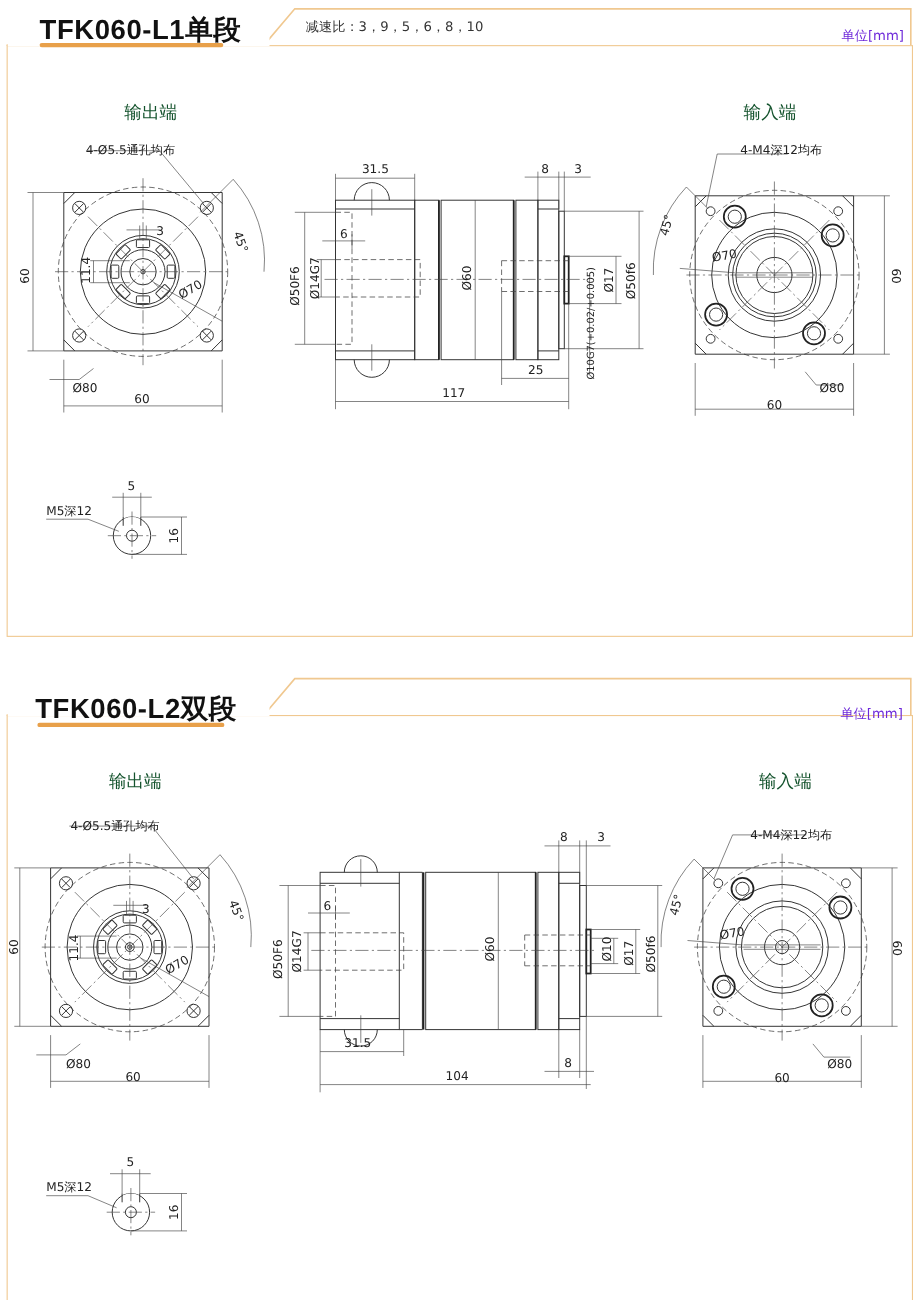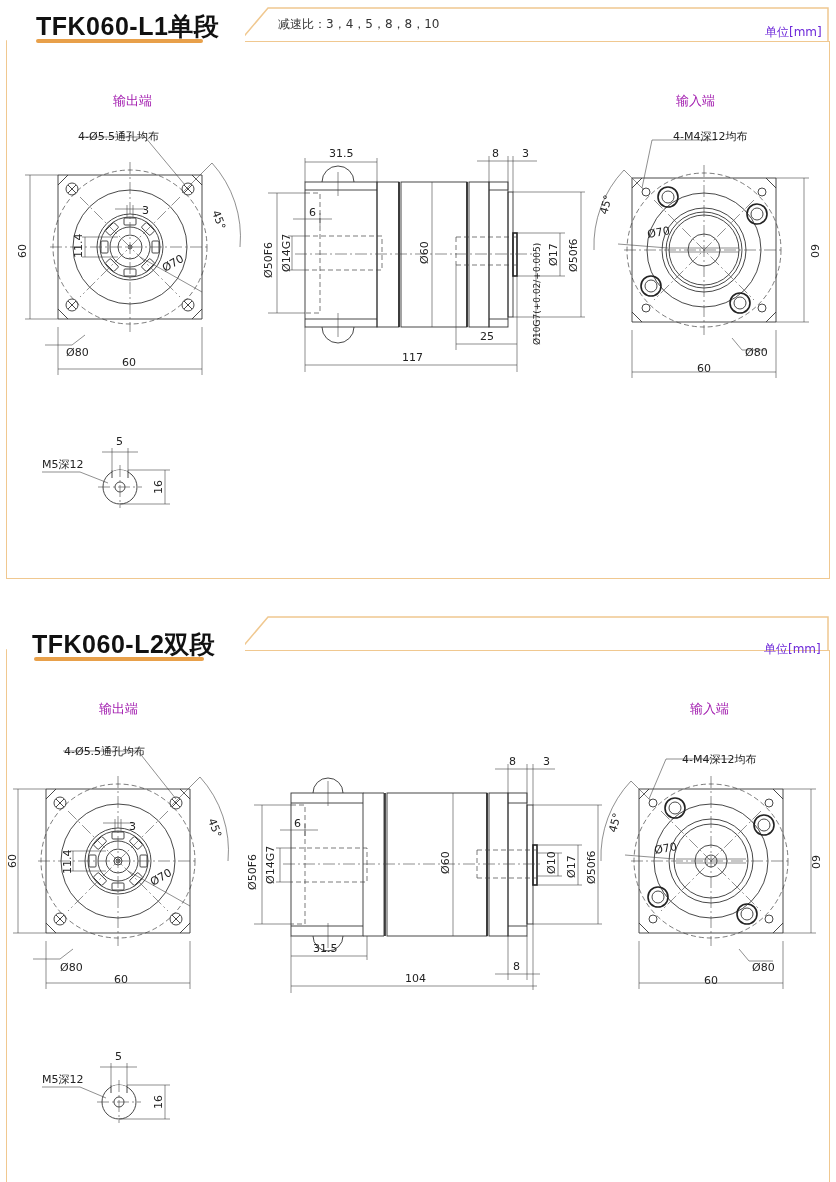--- a/index.html
+++ b/index.html
@@ -3,21 +3,21 @@
 <meta charset="utf-8">
 <style>
   html,body{margin:0;padding:0;background:#ffffff;}
   body{width:836px;height:1182px;position:relative;overflow:hidden;font-family:"DejaVu Sans","Liberation Sans",sans-serif;color:#222;}
   .section{position:absolute;left:0;width:828px;}
   .panel{position:absolute;border:1.5px solid #f0c890;background:#fff;}
   .title{position:absolute;font-family:"Liberation Sans","DejaVu Sans",sans-serif;font-weight:bold;font-size:25px;color:#111;letter-spacing:0.5px;}
   .title-underline{position:absolute;height:4px;background:#e8a04a;border-radius:2px;}
   .ratio{position:absolute;font-size:12px;color:#333;}
   .unit{position:absolute;font-size:12px;color:#6d28d9;}
-  .view-label{position:absolute;font-size:13px;color:#a21caf;}
+  .view-label{position:absolute;font-size:16px;color:#14532d;}
   svg.draw{position:absolute;left:0;top:0;overflow:visible;}
   svg text{font-family:"DejaVu Sans","Liberation Sans",sans-serif;font-size:11px;fill:#222;}
   .ln{stroke:#333;stroke-width:0.9;fill:none;}
   .thick{stroke:#222;stroke-width:1.6;fill:none;}
   .thin{stroke:#444;stroke-width:0.6;fill:none;}
   .dash{stroke:#444;stroke-width:0.7;fill:none;stroke-dasharray:5 3;}
   .center{stroke:#444;stroke-width:0.6;fill:none;stroke-dasharray:12 3 2 3;}
   .hatch{stroke:#555;stroke-width:0.6;}
 </style>
 </head>
@@ -25,21 +25,21 @@
 
 <div class="section" style="top:0;height:585px;">
   <div class="panel" style="left:6px;top:41px;width:822px;height:536px;"></div>
 
   <svg class="draw" width="836" height="60">
     <polyline points="6,41 240,41 268,8 828,8 828,41" fill="none" stroke="#f0c890" stroke-width="1.5"></polyline>
     <rect x="7" y="30" width="238" height="12" fill="#fff"></rect>
   </svg>
   <div class="title" style="left:36px;top:10px;">TFK060-L1单段</div>
   <div class="title-underline" style="left:36px;top:39px;width:167px;"></div>
-  <div class="ratio" style="left:278px;top:16px;">减速比：3，4，5，8，8，10</div>
+  <div class="ratio" style="left:278px;top:16px;">减速比：3，9，5，6，8，10</div>
   <div class="unit" style="left:765px;top:24px;">单位[mm]</div>
 
   <div class="view-label" style="left:113px;top:92px;">输出端</div>
   <div class="view-label" style="left:676px;top:92px;">输入端</div>
 
   <svg class="draw" width="836" height="585">
     <g transform="translate(130,247)">
       <circle r="77" class="dash"></circle>
       <path d="M-72,-72 L72,-72 L72,72 L-72,72 Z" class="ln"></path>
       <path d="M-72,-62 L-62,-72 M62,-72 L72,-62 M72,62 L62,72 M-62,72 L-72,62" class="ln"></path>

